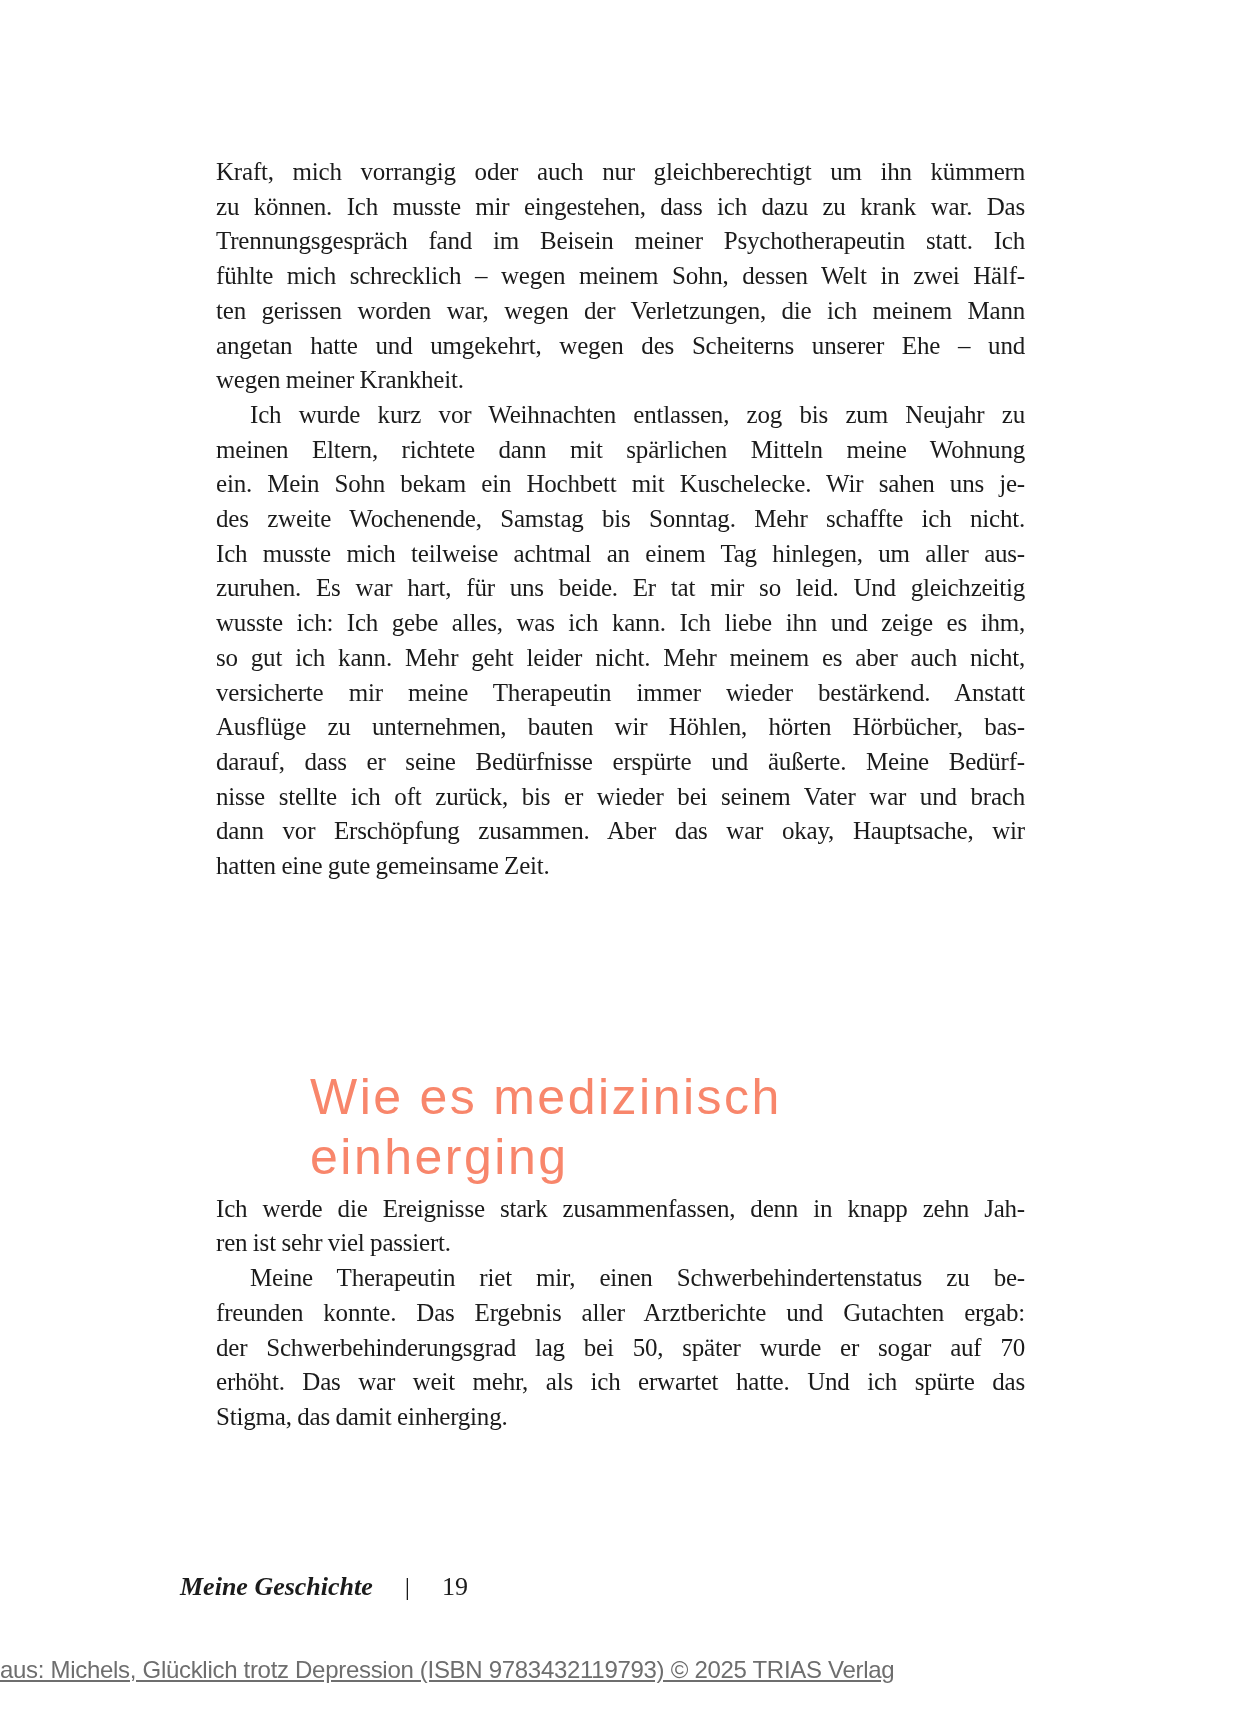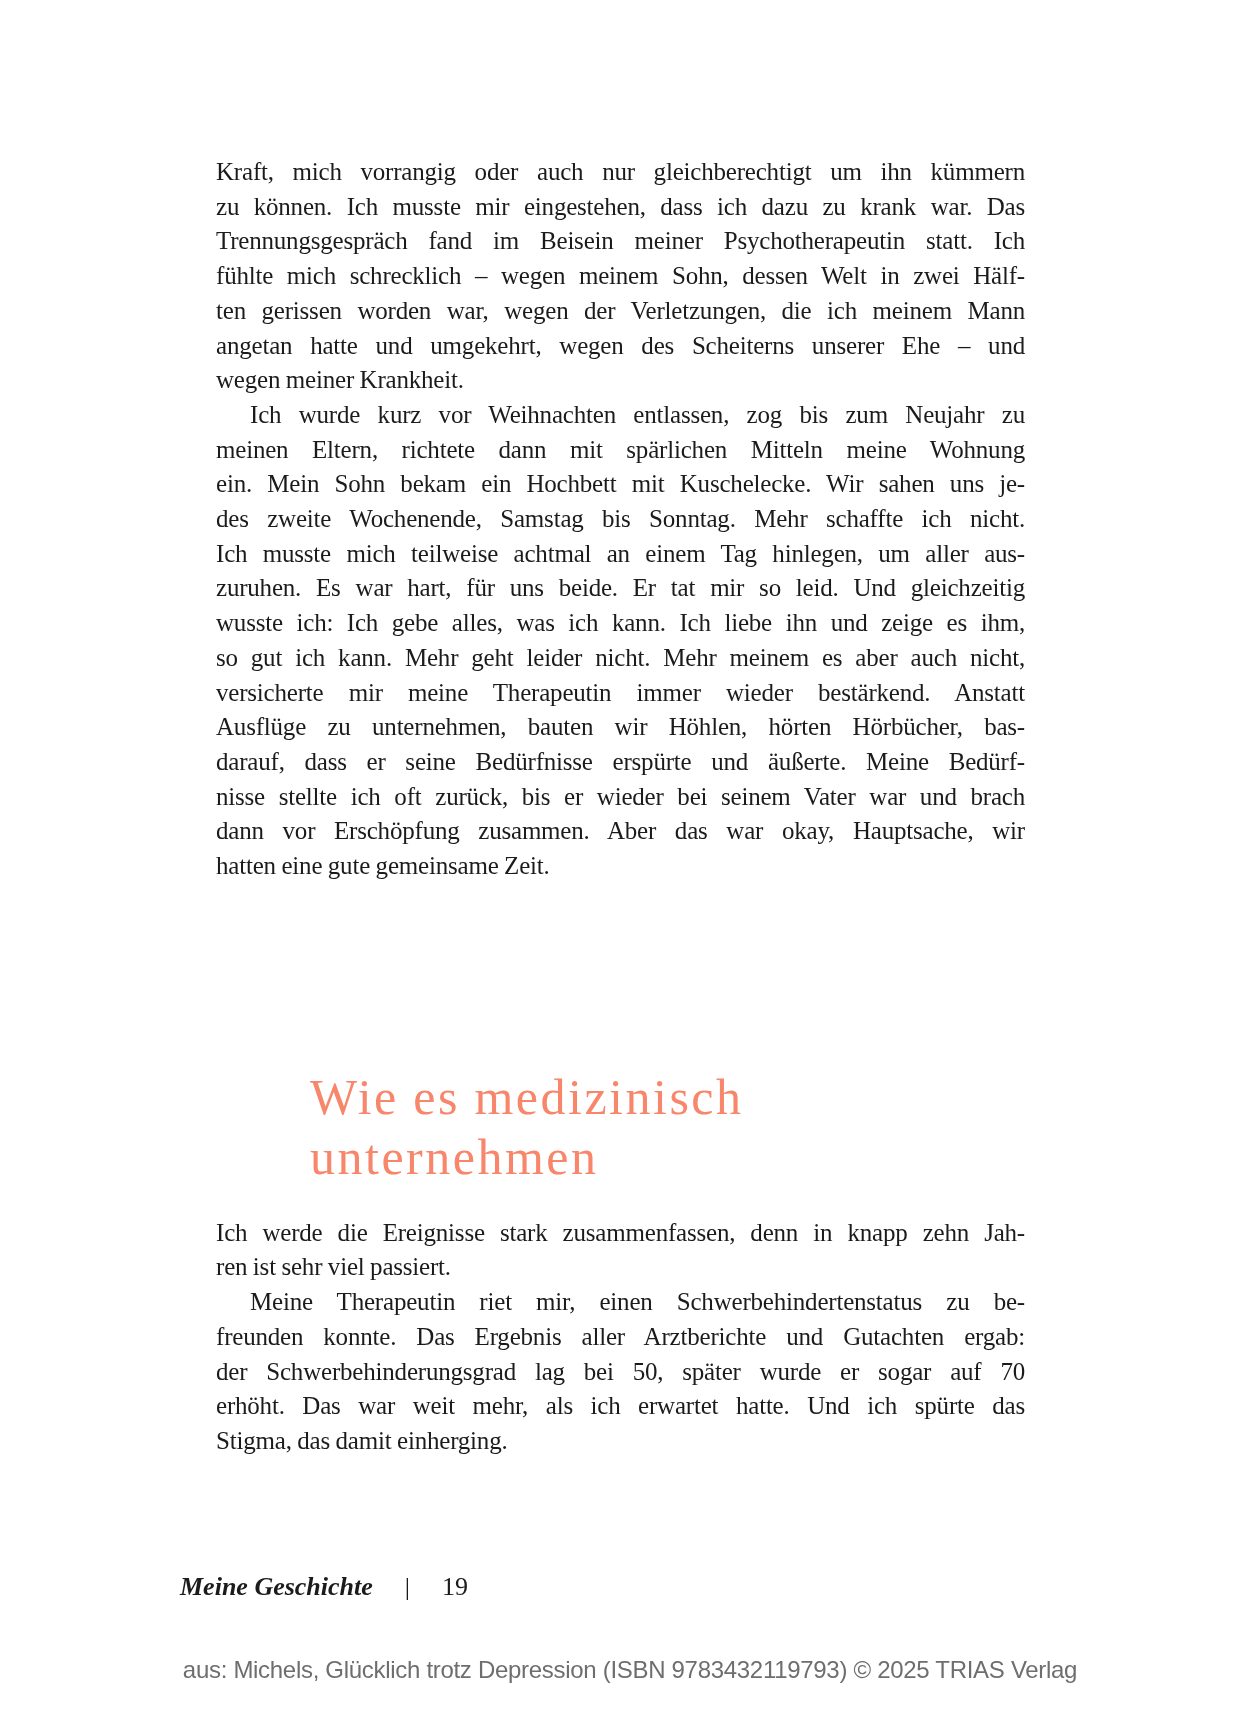--- a/index.html
+++ b/index.html
@@ -23,22 +23,22 @@
   .paragraph { margin: 0; }
   .line {
     text-align: justify;
     text-align-last: justify;
     white-space: normal;
     margin-left: 36px;
   }
   .line.lastline { text-align-last: left; }
   .line.indent { padding-left: 34px; }
   .heading {
-    margin: 183px 0 29px 130px;
-    font-family: Liberation Serif, serif;
+    margin: 183px 0 5px 130px;
+    font-family: Liberation Sans, sans-serif;
     font-weight: 300;
     font-size: 50px;
     line-height: 60px;
     letter-spacing: 2.5px;
   }
   .footer {
     position: absolute;
     top: 1572px;
     left: 180px;
     width: 908px;
@@ -47,25 +47,26 @@
     line-height: 30px;
     white-space: nowrap;
   }
   .footer-label { font-style: italic; font-weight: bold; }
   .footer-sep { display: inline-block; margin: 0 32px; font-weight: normal; }
   .footer-page { font-weight: normal; }
   .credit {
     position: absolute;
     top: 1655px;
     left: 0; width: 1260px;
-    text-align: center;
+    text-align: left;
     font-family: "Liberation Sans", sans-serif;
     font-size: 24px;
     line-height: 30px;
     letter-spacing: -0.3px;
+    text-decoration: underline;
   }
 </style>
 </head>
 <body>
 
 <div class="page">
 
   <main class="content" id="content" style="color: rgb(27, 27, 27);">
       <div class="paragraph">
         <div class="line">Kraft, mich vorrangig oder auch nur gleichberechtigt um ihn kümmern</div>
@@ -87,21 +88,21 @@
         <div class="line">so gut ich kann. Mehr geht leider nicht. Mehr meinem es aber auch nicht,</div>
         <div class="line">versicherte mir meine Therapeutin immer wieder bestärkend. Anstatt</div>
         <div class="line">Ausflüge zu unternehmen, bauten wir Höhlen, hörten Hörbücher, bas-</div>
         <div class="line">darauf, dass er seine Bedürfnisse erspürte und äußerte. Meine Bedürf-</div>
         <div class="line">nisse stellte ich oft zurück, bis er wieder bei seinem Vater war und brach</div>
         <div class="line">dann vor Erschöpfung zusammen. Aber das war okay, Hauptsache, wir</div>
         <div class="line lastline">hatten eine gute gemeinsame Zeit.</div>
       </div>
       <div class="heading" style="color: rgb(248, 134, 107);">
         <div class="heading-line">Wie es medizinisch</div>
-        <div class="heading-line">unternehmen</div>
+        <div class="heading-line">einherging</div>
       </div>
       <div class="paragraph">
         <div class="line">Ich werde die Ereignisse stark zusammenfassen, denn in knapp zehn Jah-</div>
         <div class="line lastline">ren ist sehr viel passiert.</div>
       </div>
       <div class="paragraph">
         <div class="line indent">Meine Therapeutin riet mir, einen Schwerbehindertenstatus zu be-</div>
         <div class="line">freunden konnte. Das Ergebnis aller Arztberichte und Gutachten ergab:</div>
         <div class="line">der Schwerbehinderungsgrad lag bei 50, später wurde er sogar auf 70</div>
         <div class="line">erhöht. Das war weit mehr, als ich erwartet hatte. Und ich spürte das</div>

